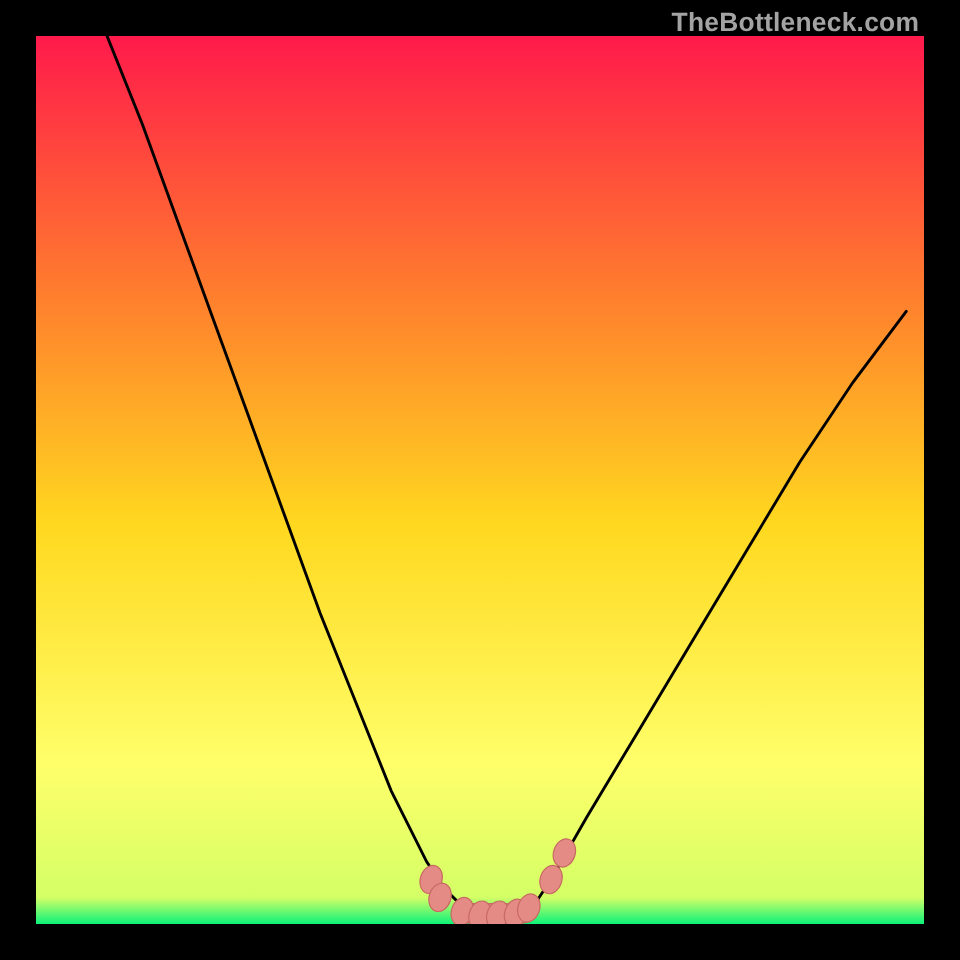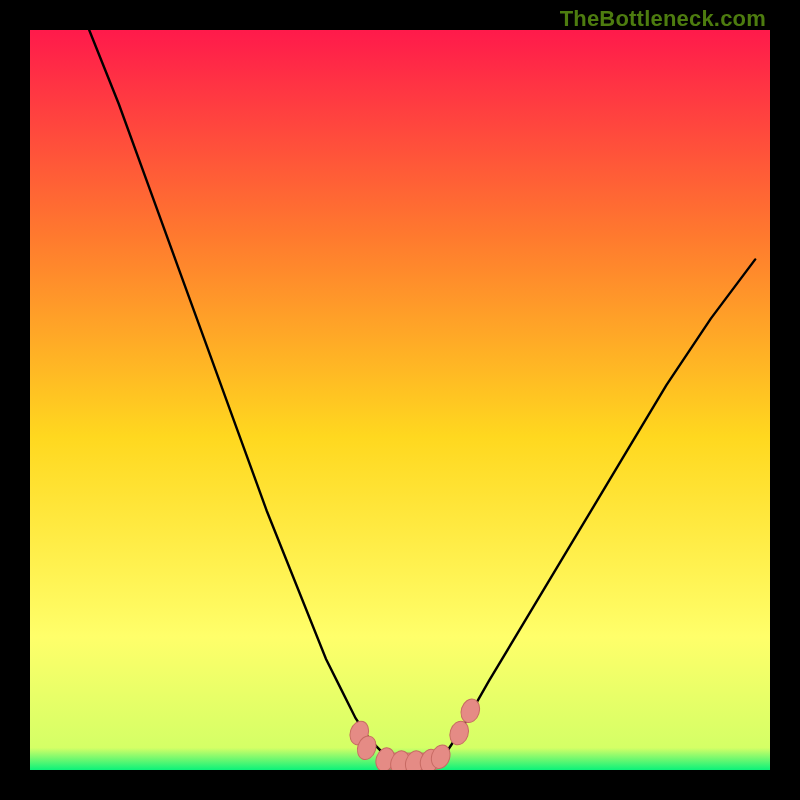--- a/index.html
+++ b/index.html
@@ -23,21 +23,21 @@
     position: absolute;
     left: 0;
     top: 0;
     width: 740px;
     height: 740px;
   }
   .watermark {
     position: absolute;
     top: 6px;
     right: 34px;
-    color: #4d7c0f;
+    color: #a3a3a3;
     font-size: 22px;
     font-weight: 600;
     letter-spacing: 0.2px;
   }
   svg { display: block; }
 </style>
 </head>
 <body>
 
 <div class="frame">

